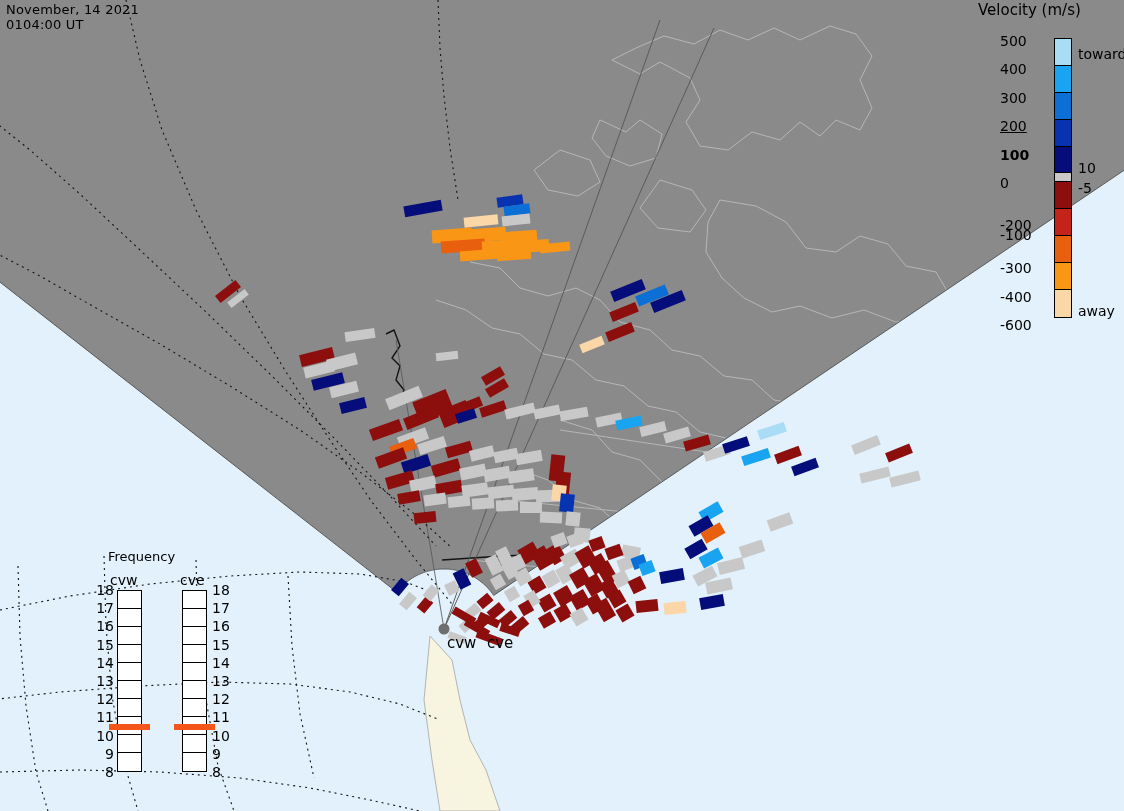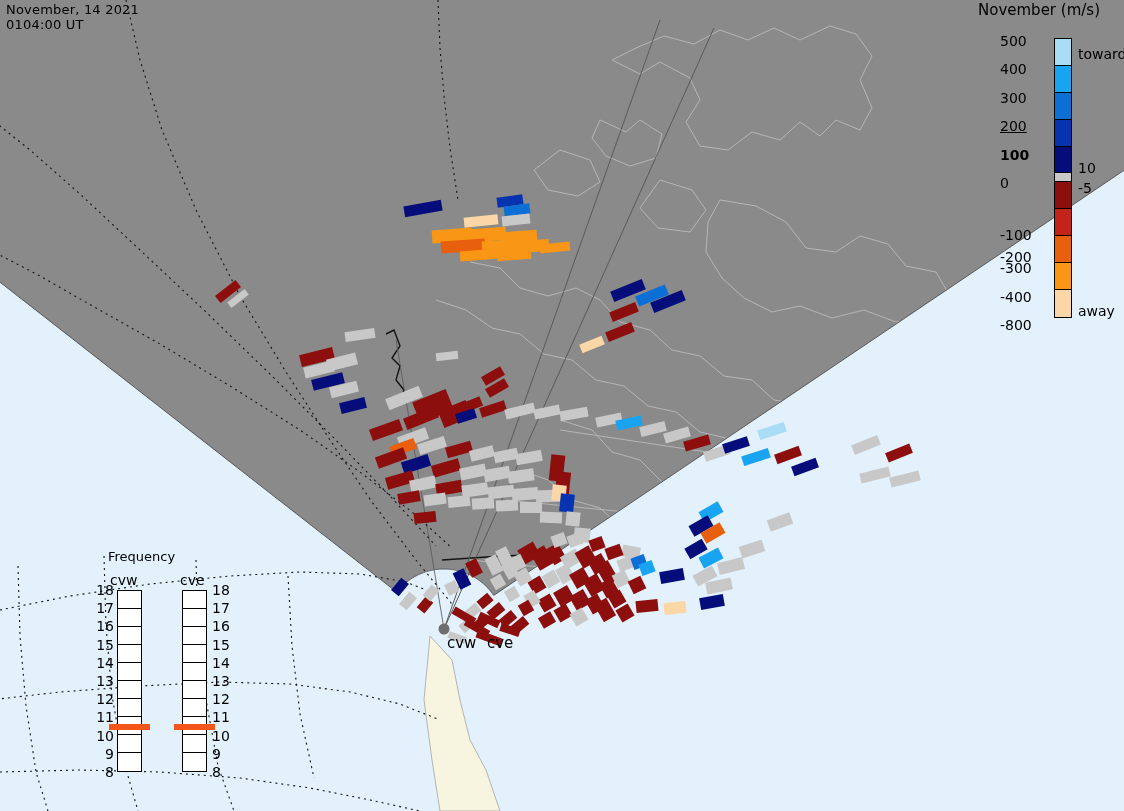--- a/index.html
+++ b/index.html
@@ -319,21 +319,21 @@
         <rect x="400" y="596" width="16" height="10" fill="#c8c8c8" transform="rotate(-50 408 601)"></rect>
         <rect x="418" y="600" width="14" height="10" fill="#8c0f0d" transform="rotate(-50 425 605)"></rect>
         <rect x="424" y="588" width="14" height="10" fill="#c8c8c8" transform="rotate(-50 431 593)"></rect>
       </g>
 
     <circle id="stndot" cx="444" cy="629" r="5.5" fill="#6e6e6e"></circle>
   </svg>
 
   <div class="ts"><span>November, 14 2021</span><br><span>0104:00 UT</span></div>
 
-  <div id="cbTitle">November (m/s)</div>
+  <div id="cbTitle">Velocity (m/s)</div>
   <div id="cbar">
       <div class="seg" title="400 to 500" style="height: 26.9px; background: rgb(169, 221, 246);"></div>
       <div class="seg" title="300 to 400" style="height: 26.9px; background: rgb(24, 164, 240);"></div>
       <div class="seg" title="200 to 300" style="height: 26.9px; background: rgb(11, 111, 214);"></div>
       <div class="seg" title="100 to 200" style="height: 26.9px; background: rgb(7, 51, 176);"></div>
       <div class="seg" title="10 to 100" style="height: 26.9px; background: rgb(5, 13, 122);"></div>
       <div class="seg" title="-10 to 10" style="height: 9px; background: rgb(200, 200, 200);"></div>
       <div class="seg" title="-100 to -10" style="height: 26.9px; background: rgb(140, 15, 13);"></div>
       <div class="seg" title="-200 to -100" style="height: 26.9px; background: rgb(196, 35, 26);"></div>
       <div class="seg" title="-300 to -200" style="height: 26.9px; background: rgb(232, 96, 14);"></div>
@@ -341,24 +341,24 @@
       <div class="seg" title="-500 to -400" style="height: 26.9px; background: rgb(251, 214, 166);"></div>
     </div>
   <div id="cbTicks">
       <div class="cbTick" style="left: 1000px; top: 33px;">500</div>
       <div class="cbTick" style="left: 1000px; top: 61.4px;">400</div>
       <div class="cbTick" style="left: 1000px; top: 89.8px;">300</div>
       <div class="cbTick" style="left: 1000px; top: 118.2px; text-decoration: underline;">200</div>
       <div class="cbTick" style="left: 1000px; top: 146.6px; font-weight: bold;">100</div>
       <div class="cbTick" style="left: 1000px; top: 175px;">0</div>
       <div class="cbTick" style="left: 1000px; top: 203.4px; margin-top: 24px;">-100</div>
-      <div class="cbTick" style="left: 1000px; top: 249px;">-200</div>
+      <div class="cbTick" style="left: 1000px; top: 217px;">-200</div>
       <div class="cbTick" style="left: 1000px; top: 260.2px;">-300</div>
       <div class="cbTick" style="left: 1000px; top: 288.6px;">-400</div>
-      <div class="cbTick" style="left: 1000px; top: 317px;">-800</div>
+      <div class="cbTick" style="left: 1000px; top: 317px;">-600</div>
     </div>
   <div class="cbSide" style="left:1078px;top:46px;">toward</div>
   <div class="cbSide" style="left:1078px;top:303px;">away</div>
   <div class="cbSide" style="left:1078px;top:160px;">10</div>
   <div class="cbSide" style="left:1078px;top:180px;">-5</div>
 
   <div id="freqTitle">Frequency</div>
   <div class="fqHead" style="left:110px;top:572px;">cvw</div>
   <div class="fqHead" style="left:180px;top:572px;">cve</div>
 

